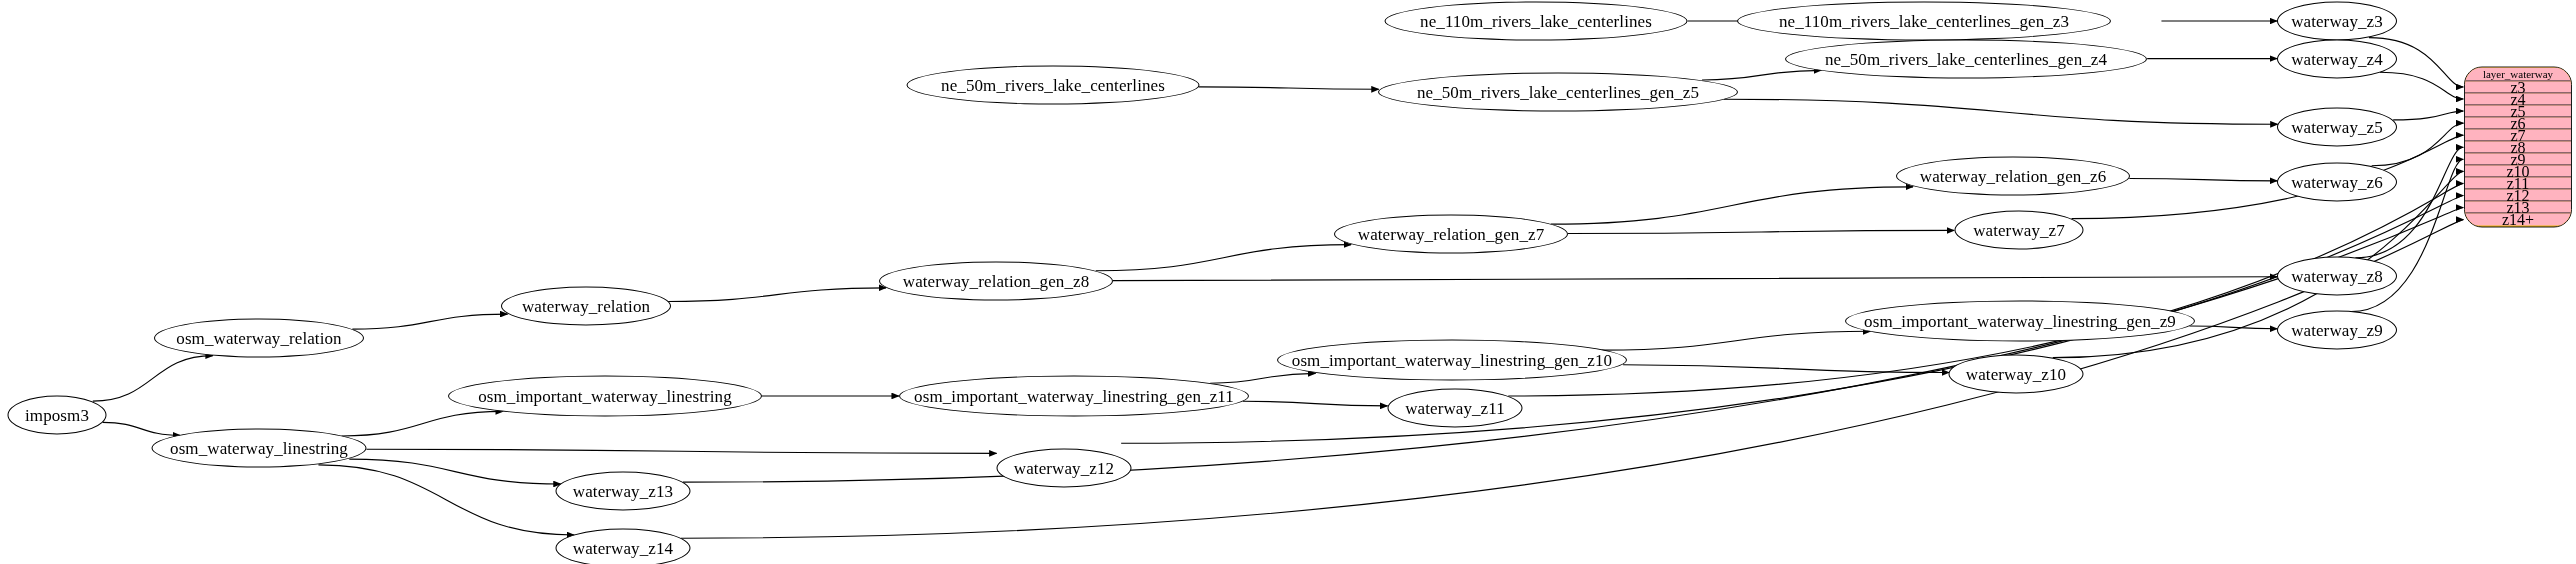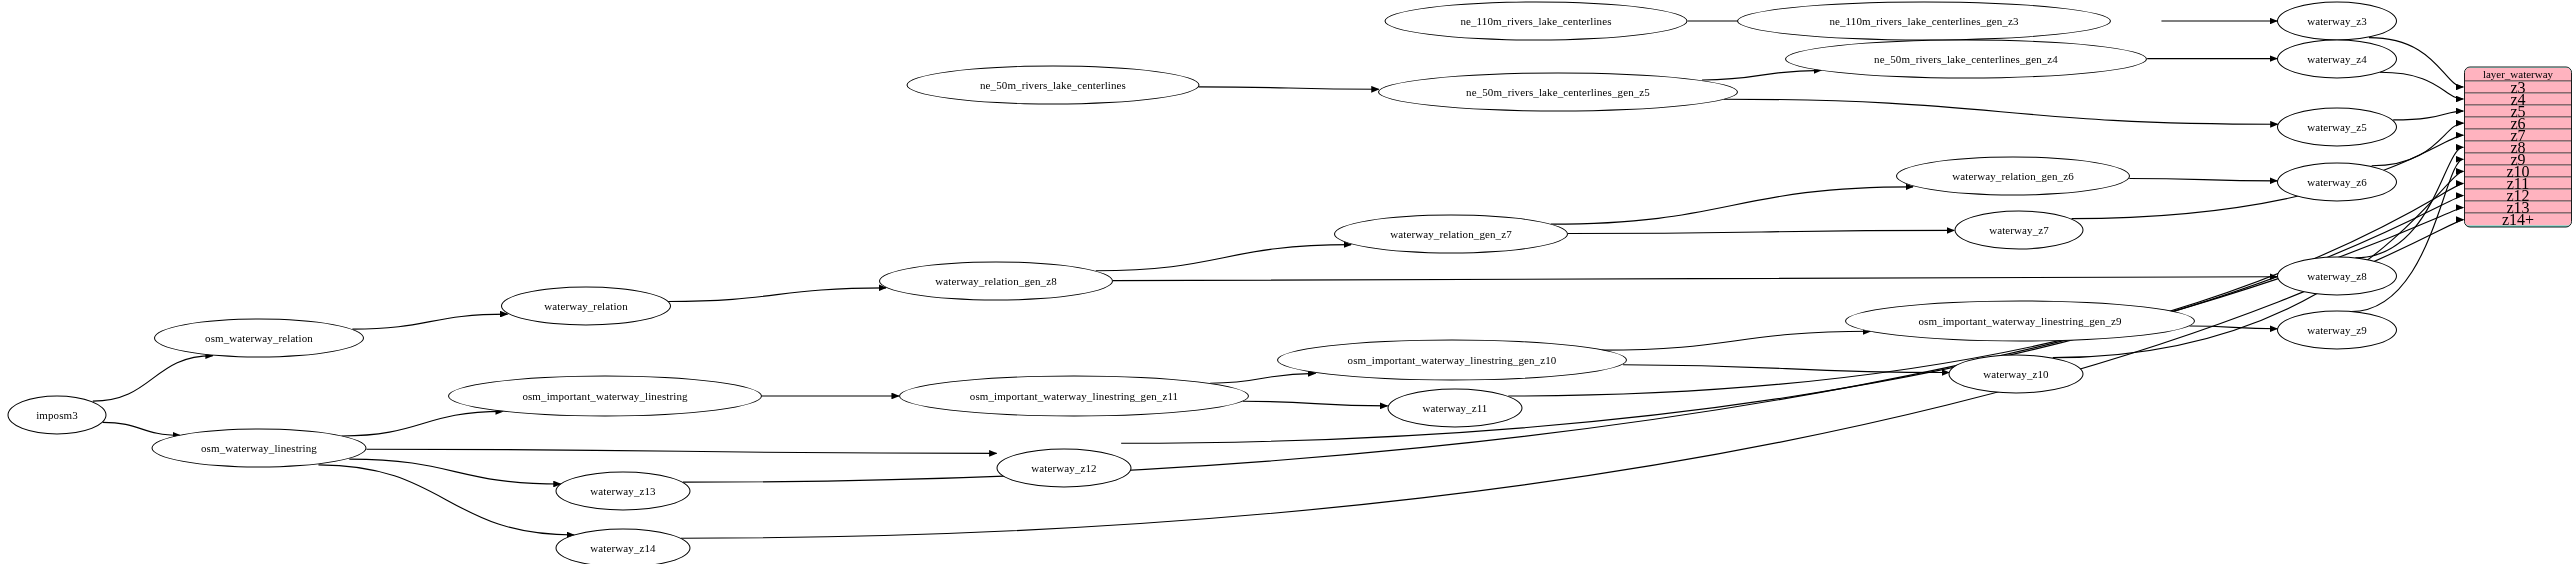--- a/index.html
+++ b/index.html
@@ -28,33 +28,33 @@
     border: 1.1px solid #000000;
     border-radius: 50%;
     background: #ffffff;
     display: flex;
     align-items: center;
     justify-content: center;
     transform: translate(-50%, -50%);
     white-space: nowrap;
   }
   .node-label {
-    font-size: 11px;
+    font-size: 17px;
     color: #000000;
     line-height: 1;
     letter-spacing: 0.1px;
   }
   
   .record {
     position: absolute;
     box-sizing: border-box;
     transform: translate(-50%, -50%);
     border: 1.2px solid #1a1a1a;
-    border-radius: 6px;
-    background: #5eead4;
+    border-radius: 18px;
+    background: #eab308;
     overflow: hidden;
   }
   .record-row {
     box-sizing: border-box;
     height: 12px;
     display: flex;
     align-items: center;
     justify-content: center;
     border-bottom: 1.1px solid #1a1a1a;
     font-size: 16px;

